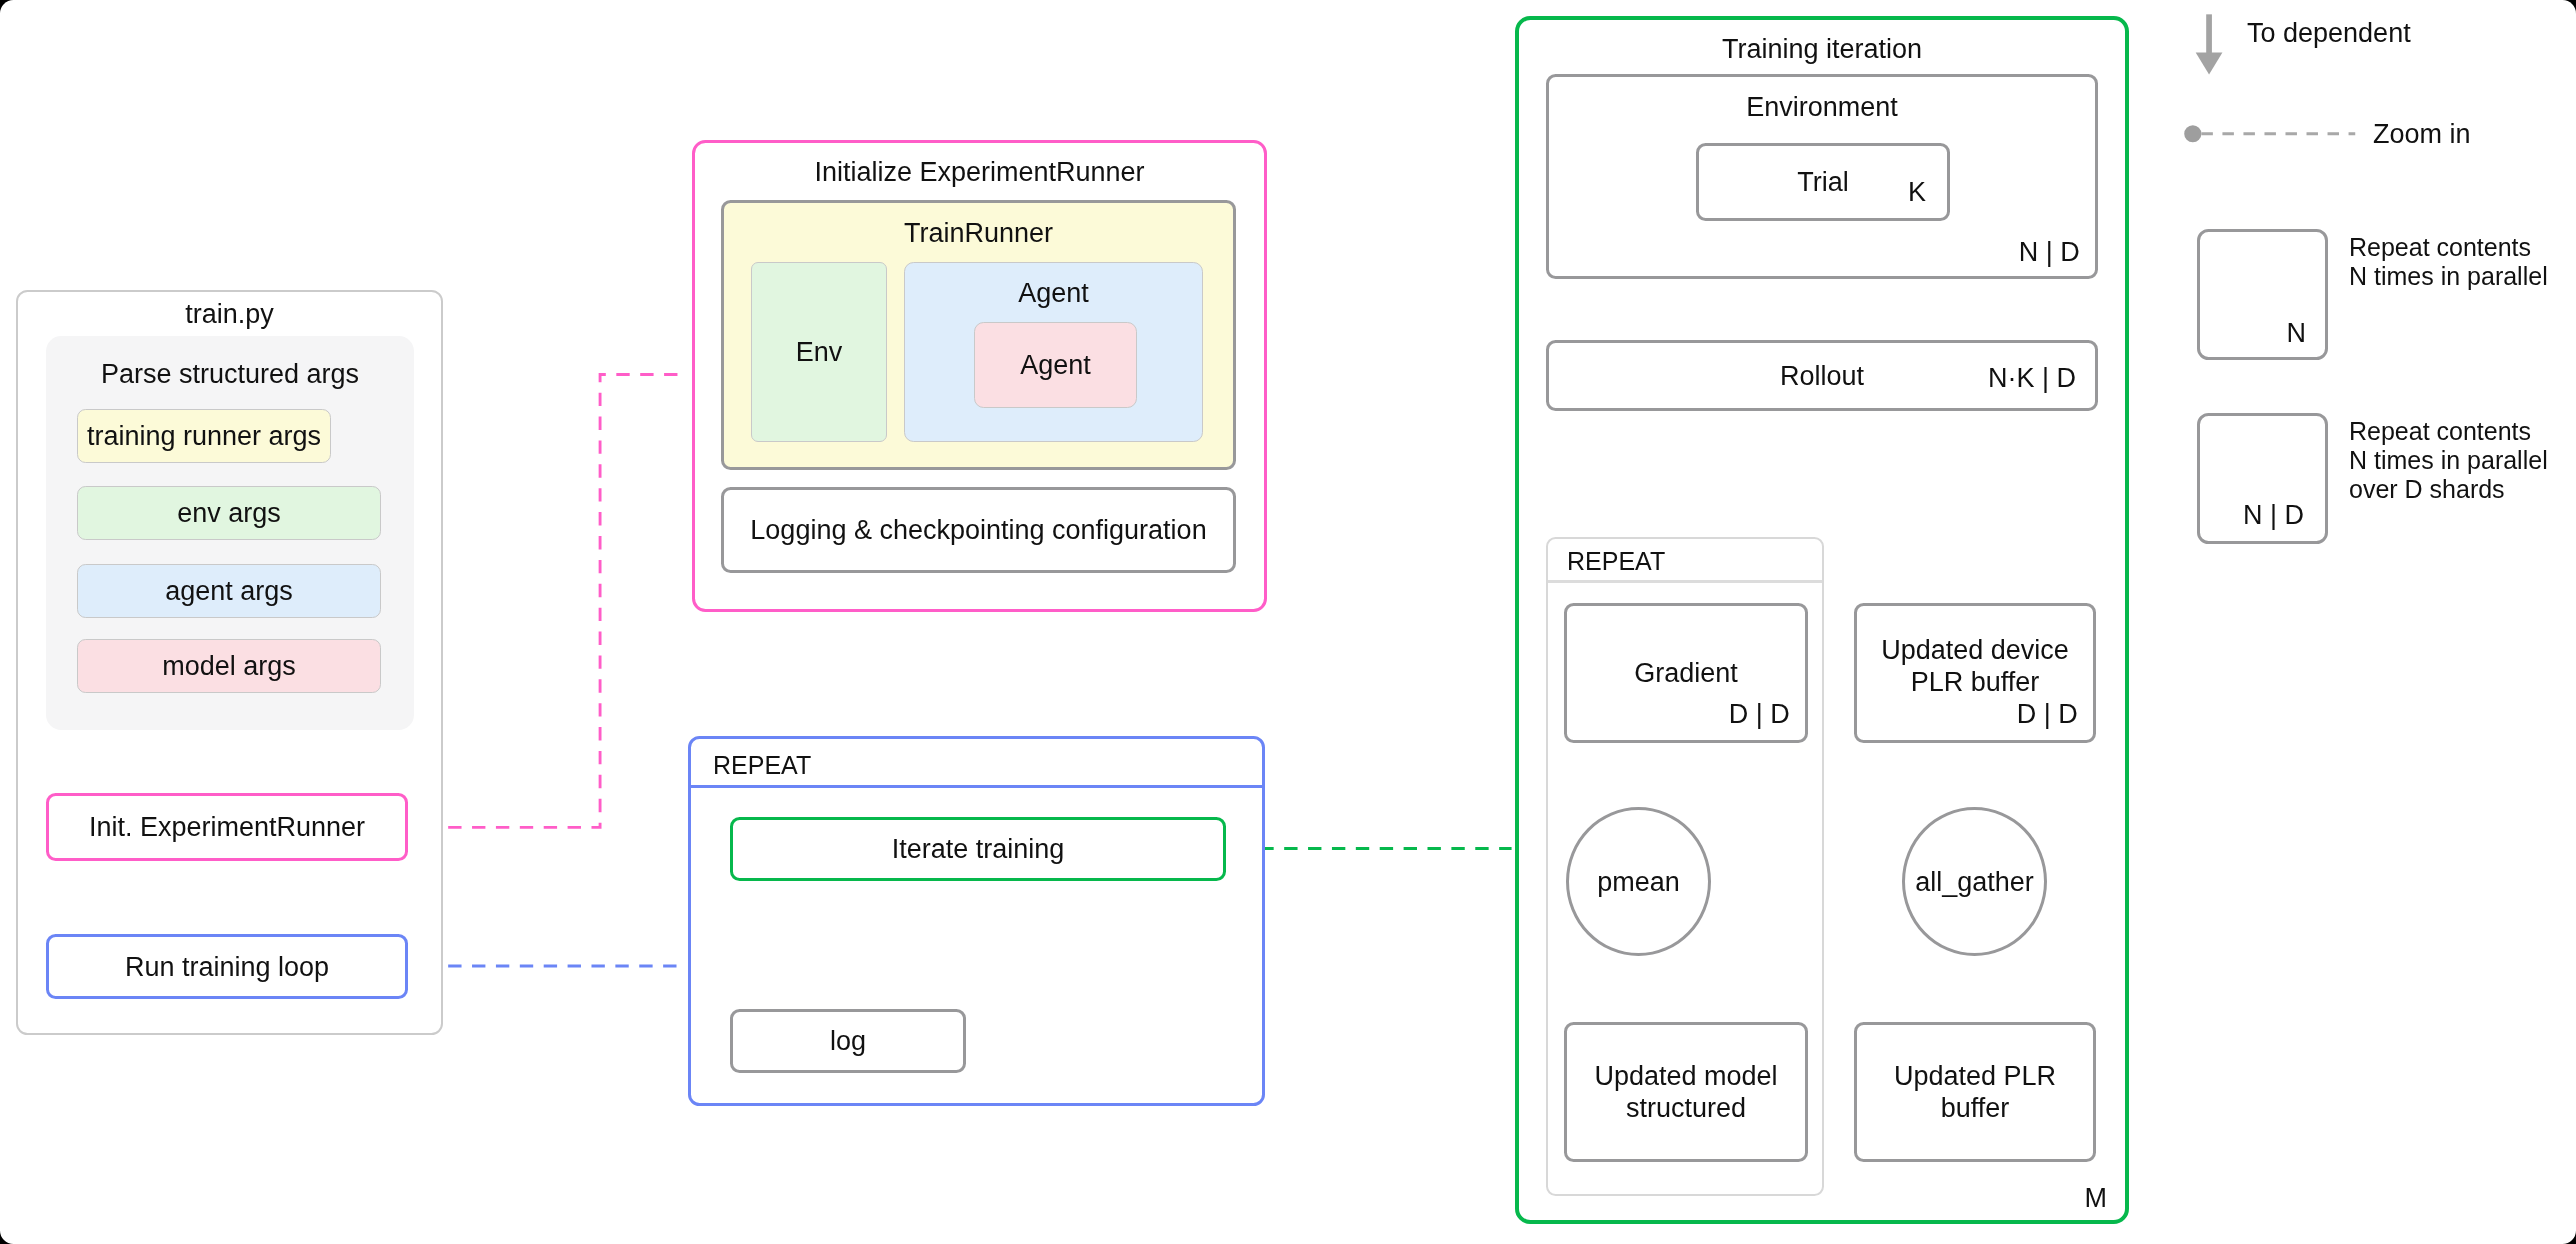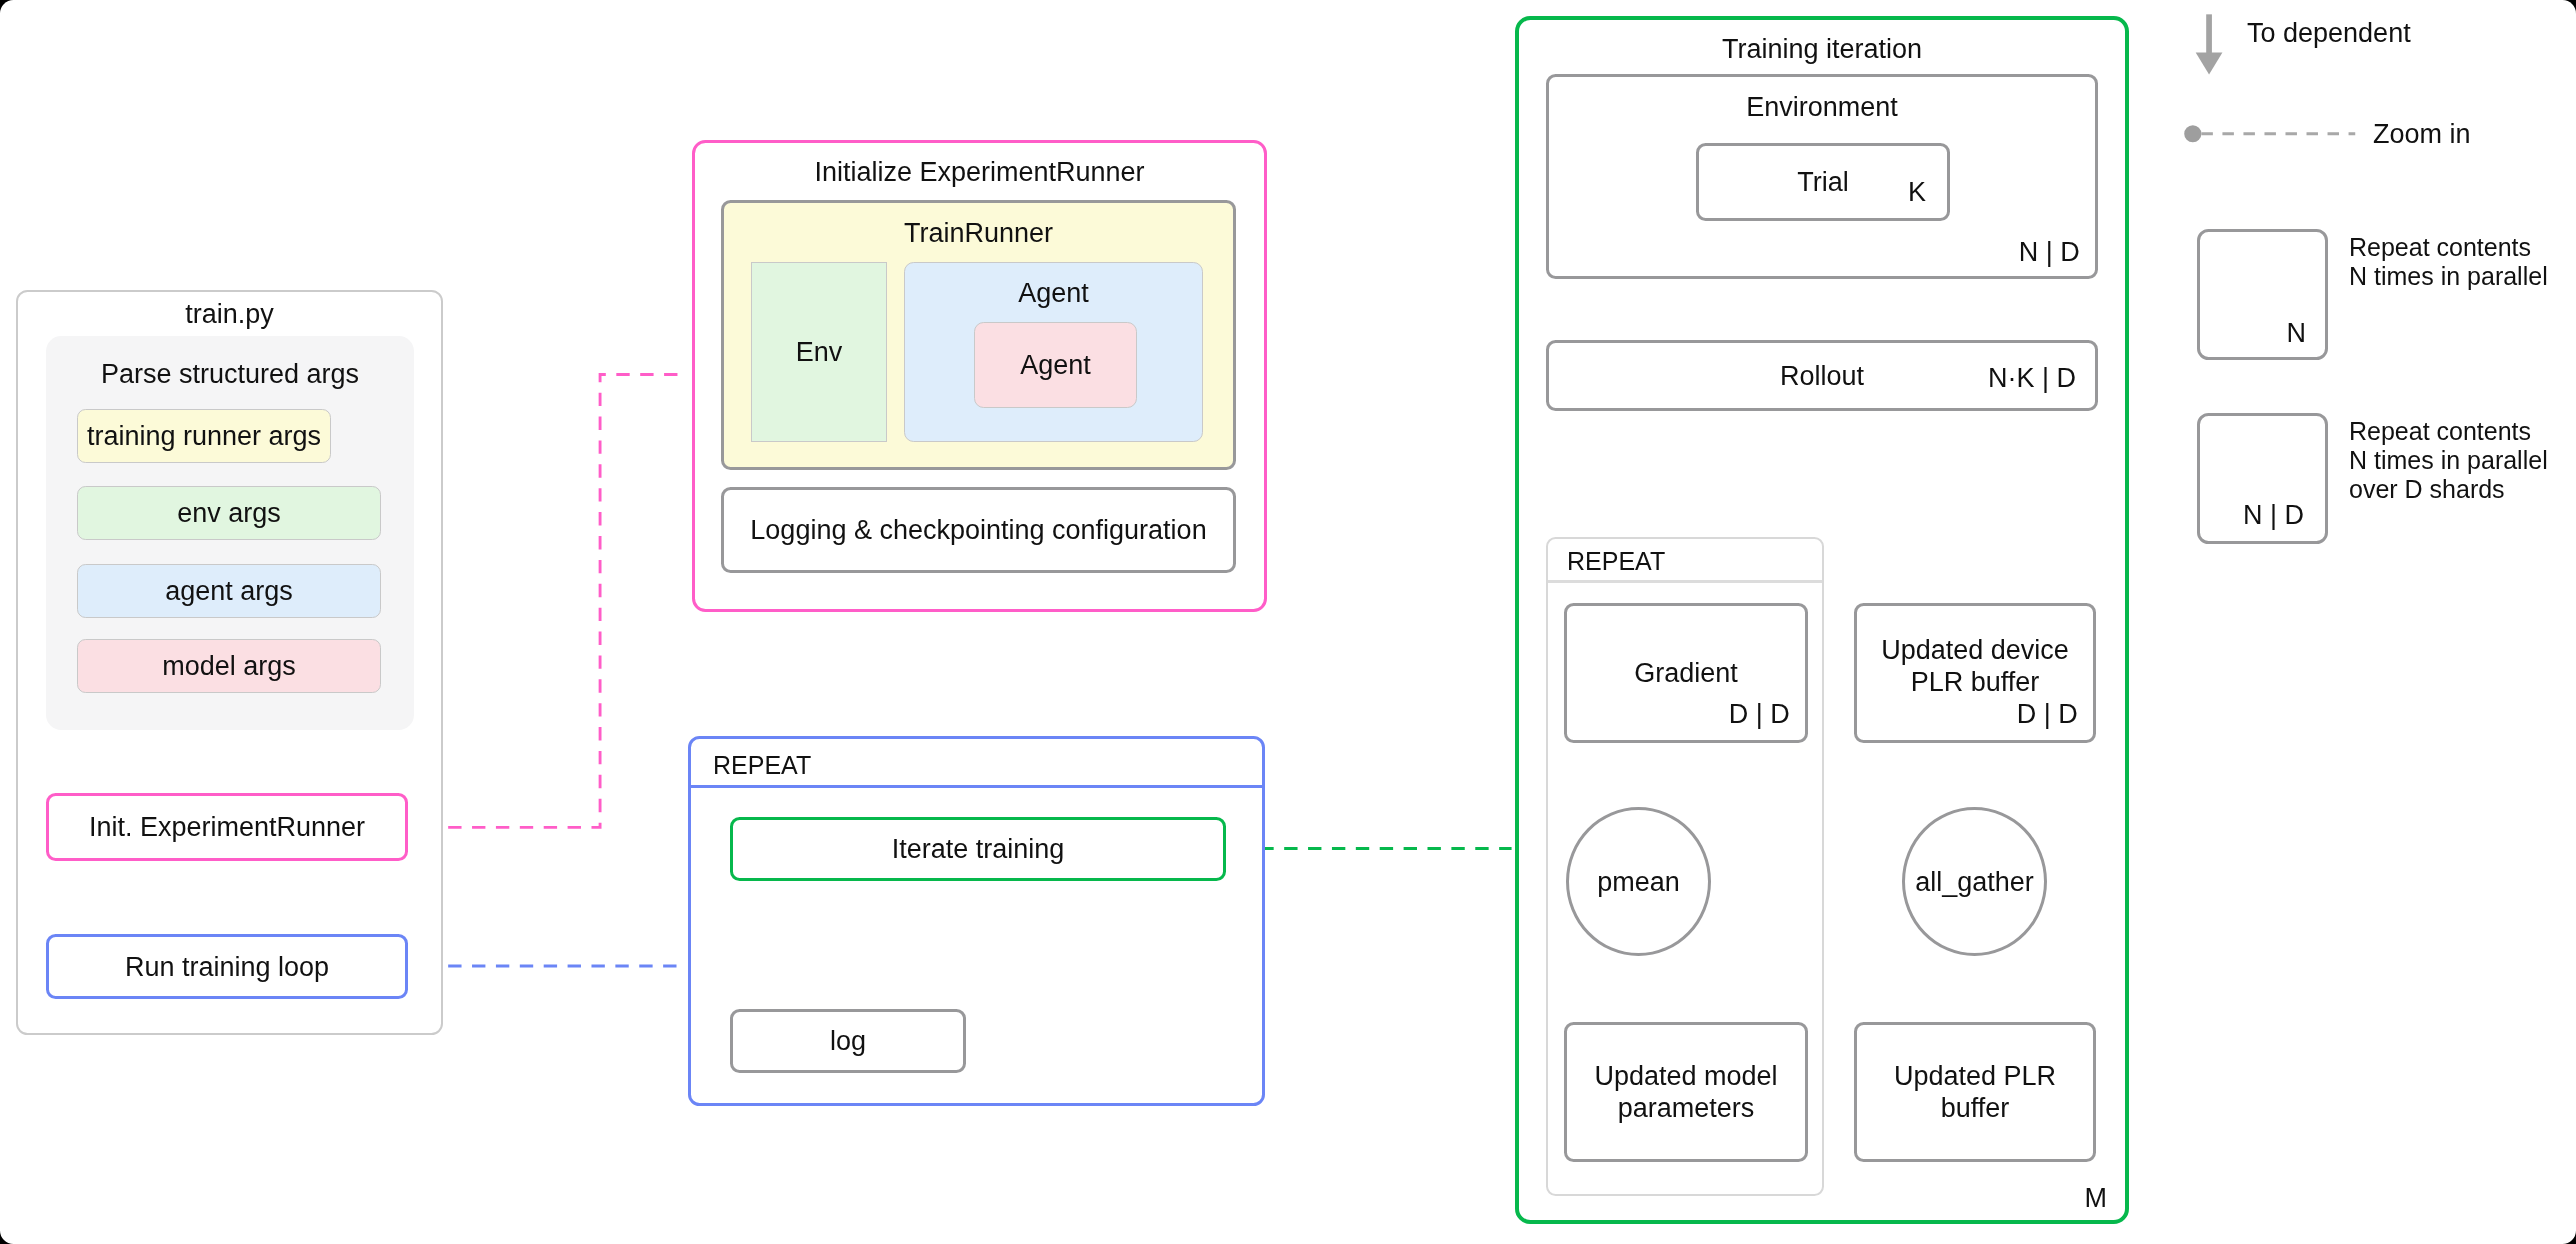--- a/index.html
+++ b/index.html
@@ -105,21 +105,21 @@
   <div class="abs node-blueb ctr f28" style="left:46px;top:934px;width:362px;height:65px;">
     <span>Run training loop</span>
   </div>
 
   <div class="abs frame-pink" style="left:692px;top:140px;width:575px;height:472px;"></div>
   <div class="abs ctr f28" style="left:692px;top:155px;width:575px;height:34px;">Initialize ExperimentRunner</div>
 
   <div class="abs node bg-yellow" style="left:721px;top:200px;width:515px;height:270px;border-width:3.8px;"></div>
   <div class="abs ctr f28" style="left:721px;top:216px;width:515px;height:34px;">TrainRunner</div>
 
-  <div class="abs chip chip-green ctr f28" style="left:751px;top:262px;width:136px;height:180px;border-radius:0;">
+  <div class="abs chip chip-green ctr f28" style="left:751px;top:262px;width:136px;height:180px;border-radius:7px;">
     <span>Env</span>
   </div>
   <div class="abs chip chip-blue" style="left:904px;top:262px;width:299px;height:180px;border-radius:9.6px;"></div>
   <div class="abs ctr f28" style="left:904px;top:277px;width:299px;height:32px;">Agent</div>
   <div class="abs chip chip-pink ctr f28" style="left:974px;top:322px;width:163px;height:86px;border-radius:9.6px;">
     <span>Agent</span>
   </div>
 
   <div class="abs node ctr f28" style="left:721px;top:487px;width:515px;height:86px;">
     <span>Logging &amp; checkpointing configuration</span>
@@ -170,21 +170,21 @@
 
   <div class="abs circle ctr f28" style="left:1566px;top:807px;width:145px;height:149px;">
     <span>pmean</span>
   </div>
   <div class="abs circle ctr f28" style="left:1902px;top:807px;width:145px;height:149px;">
     <span>all_gather</span>
   </div>
 
   <div class="abs node ctr f28 pre" style="left:1564px;top:1022px;width:244px;height:140px;">
     <span class="pre">Updated model
-parameters</span>
+structured</span>
   </div>
   <div class="abs node ctr f28 pre" style="left:1854px;top:1022px;width:242px;height:140px;">
     <span class="pre">Updated PLR
 buffer</span>
   </div>
 
   <div class="abs f28" style="left:2247px;top:17px;">To dependent</div>
   <div class="abs f28" style="left:2373px;top:118px;">Zoom in</div>
 
   <div class="abs node" style="left:2197px;top:229px;width:131px;height:131px;border-radius:11.5px;">

